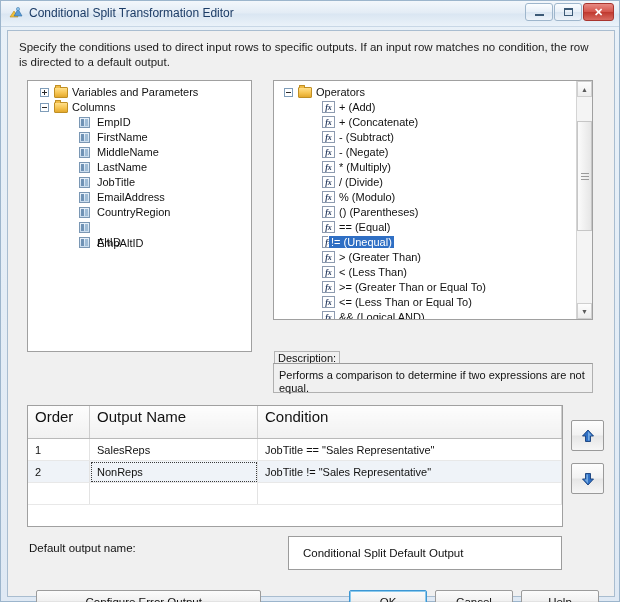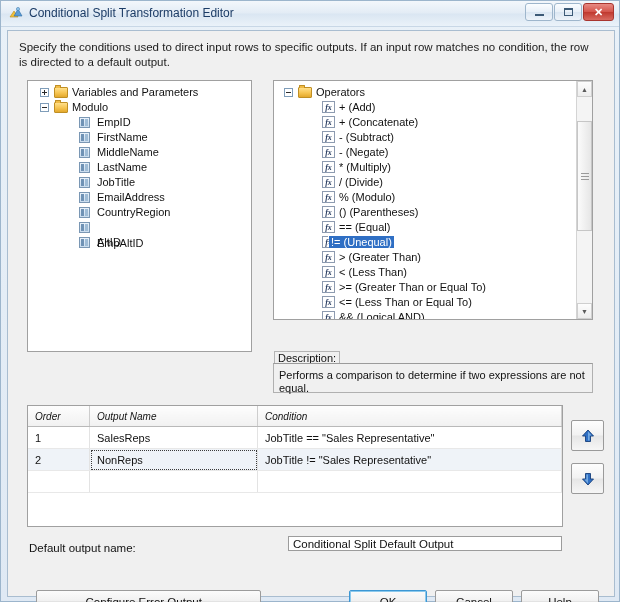--- a/index.html
+++ b/index.html
@@ -159,23 +159,23 @@
 
   
   #grid{
     position:absolute;left:19px;top:374px;width:536px;height:122px;
     background:#ffffff;border:1px solid #a0a0a0;box-sizing:border-box;
     overflow:hidden;
   }
   #grid table{border-collapse:collapse;width:100%;table-layout:fixed;}
   #grid th{
     height:20px;font-weight:normal;text-align:left;
-    font-size:10px;color:#111;padding:0 0 0 7px;
+    font-size:15px;color:#111;padding:0 0 12px 7px;
     background:linear-gradient(to bottom,#fdfdfd 0%,#f1f1f1 100%);
-    border-right:1px solid #cdcdcd;border-bottom:1px solid #b9b9b9;font-style:italic;
+    border-right:1px solid #cdcdcd;border-bottom:1px solid #b9b9b9;
   }
   #grid td{
     height:21px;font-size:11px;color:#111;padding:0 0 0 7px;
     border-right:1px solid #e3e3e3;border-bottom:1px solid #e8e8e8;
   }
   #grid tr.alt td{background:#eff3f8;}
   .c-order{width:54px;}
   .c-name{width:160px;}
   td.focusedcell{
     outline:1px dotted #3a3a3a;outline-offset:-2px;
@@ -186,24 +186,24 @@
     position:absolute;left:563px;width:33px;height:31px;
     background:linear-gradient(to bottom,#fdfdfd 0%,#f2f2f2 48%,#e6e6e6 52%,#f6f6f6 100%);
     border:1px solid #9a9a9a;border-radius:2px;box-sizing:border-box;
   }
   #btn-up{top:389px;} #btn-down{top:432px;}
   .arrowbtn svg{position:absolute;left:9px;top:8px;}
 
   
   #def-label{position:absolute;left:21px;top:511px;font-size:11.5px;color:#111;}
   #def-input{
-    position:absolute;left:280px;top:505px;width:274px;height:15px;
+    position:absolute;left:280px;top:505px;width:274px;height:34px;
     background:#ffffff;border:1px solid #9c9c9c;box-sizing:border-box;
     font-family:"Liberation Sans",sans-serif;font-size:11.5px;color:#111;
-    padding:0 4px;
+    padding:0 14px;
   }
 
   
   .btn{
     position:absolute;height:23px;
     background:linear-gradient(to bottom,#fbfbfb 0%,#f1f1f1 46%,#e3e3e3 50%,#f4f4f4 100%);
     border:1px solid #9b9b9b;border-radius:2px;box-sizing:border-box;
     font-family:"Liberation Sans",sans-serif;font-size:11.5px;color:#111;
     cursor:default;
   }
@@ -249,21 +249,21 @@
 
     <div class="panel" id="left-panel">
         <div class="trow" style="position: absolute; left: 0px; right: 0px; top: 4px; padding-left: 20px;">
           <span class="expander plus" style="left: 12px;"></span>
           <span class="folder" style="left: 26px;"></span>
           <span class="lbl" style="left: 44px;">Variables and Parameters</span>
         </div>
         <div class="trow" style="position: absolute; left: 0px; right: 0px; top: 19px;">
           <span class="expander" style="left: 12px;"></span>
           <span class="folder" style="left: 26px;"></span>
-          <span class="lbl" style="left: 44px;">Modulo</span>
+          <span class="lbl" style="left: 44px;">Columns</span>
         </div>
         <div class="trow" style="position: absolute; left: 0px; right: 0px; top: 34px;">
           <span class="colicon" style="left: 51px;"></span>
           <span class="lbl" style="left: 69px;">EmpID</span>
         </div>
         <div class="trow" style="position: absolute; left: 0px; right: 0px; top: 49px;">
           <span class="colicon" style="left: 51px;"></span>
           <span class="lbl" style="left: 69px;">FirstName</span>
         </div>
         <div class="trow" style="position: absolute; left: 0px; right: 0px; top: 64px;">

